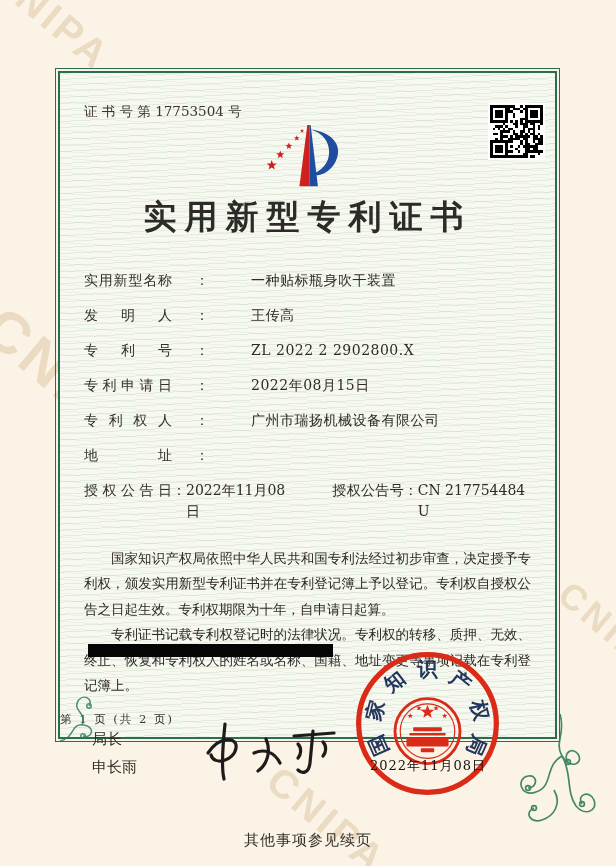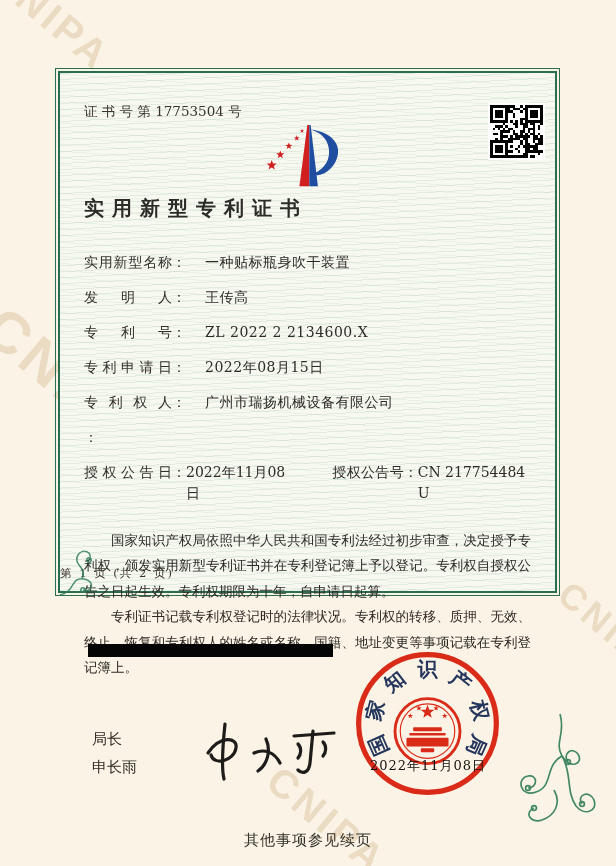--- a/index.html
+++ b/index.html
@@ -8,40 +8,40 @@
     background:#fbf4e6;
     font-family:"DejaVu Serif","Liberation Serif",serif;
     color:#2e2a26;
   }
   .watermark{
     position:absolute; font-family:"Liberation Sans",sans-serif;
     font-weight:bold; color:rgba(213,183,146,.42); transform:rotate(40deg);
     letter-spacing:4px; pointer-events:none; user-select:none;
   }
   .frame{
-    position:absolute; left:55px; top:68px; width:505px; height:528px;
+    position:absolute; left:55px; top:68px; width:505px; height:674px;
     border:1.5px solid #2a6e52; padding:2px; box-sizing:border-box;
   }
   .frame-inner{
     position:relative; width:100%; height:100%; box-sizing:border-box;
     border:2.6px solid #2a6e52;
     background:
       repeating-linear-gradient(177deg, rgba(140,180,148,.20) 0 1px, transparent 1px 6px),
       repeating-linear-gradient(184deg, rgba(140,180,148,.12) 0 1px, transparent 1px 7px),
       #f7f9f1;
     padding:0 24px;
   }
   .cert-no{ margin-top:30px; font-size:13.5px; color:#3a342c; }
   .logo-wrap{ text-align:center; margin-top:2px; height:66px; }
   .title{
-    text-align:left; font-size:20px; font-weight:bold; letter-spacing:8px;
+    text-align:center; font-size:33px; font-weight:bold; letter-spacing:8px;
     color:#2d2b28; margin-top:6px;
   }
   .fields{ margin-top:30px; font-size:14px; }
-  .frow{ display:flex; line-height:21px; margin-bottom:14px; }
+  .frow{ display:flex; line-height:21px; margin-bottom:14px;gap:23px; }
   .flabel{
     width:88px; flex:0 0 88px; text-align:justify; text-align-last:justify;
     color:#33302a;
   }
   .fcolon{ flex:0 0 14px; }
   .fvalue{ flex:1; letter-spacing:.5px;margin-left:19px; }
   .grant-row{ display:flex; line-height:21px; margin-bottom:4px; }
   .grant-right{ display:flex; margin-left:42px; }
   .glabel{ width:78px; text-align:justify; text-align-last:justify; }
   .paras{ margin-top:24px; font-size:13.5px; line-height:1.88; text-align:justify; }
@@ -109,33 +109,34 @@
             <span class="fvalue">一种贴标瓶身吹干装置</span>
         </div>
         <div class="frow">
           <span class="flabel">发明人</span>
             <span class="fcolon">：</span>
             <span class="fvalue">王传高</span>
         </div>
         <div class="frow">
           <span class="flabel">专利号</span>
             <span class="fcolon">：</span>
-            <span class="fvalue">ZL 2022 2 2134600.X</span>
+            <span class="fvalue">ZL 2022 2 2902800.X</span>
         </div>
         <div class="frow">
           <span class="flabel">专利申请日</span>
             <span class="fcolon">：</span>
             <span class="fvalue">2022年08月15日</span>
         </div>
         <div class="frow">
           <span class="flabel">专利权人</span>
             <span class="fcolon">：</span>
             <span class="fvalue">广州市瑞扬机械设备有限公司</span>
         </div>
         <div class="frow">
+          <span class="flabel">地址</span>
             <span class="fcolon">：</span>
         </div>
         <div class="grant-row">
           <span class="flabel">授权公告日</span>
             <span class="fcolon">：</span>
             <span>2022年11月08日</span>
           <span class="grant-right">
               <span class="glabel">授权公告号</span>
               <span class="fcolon">：</span>
               <span>CN 217754484 U</span>

